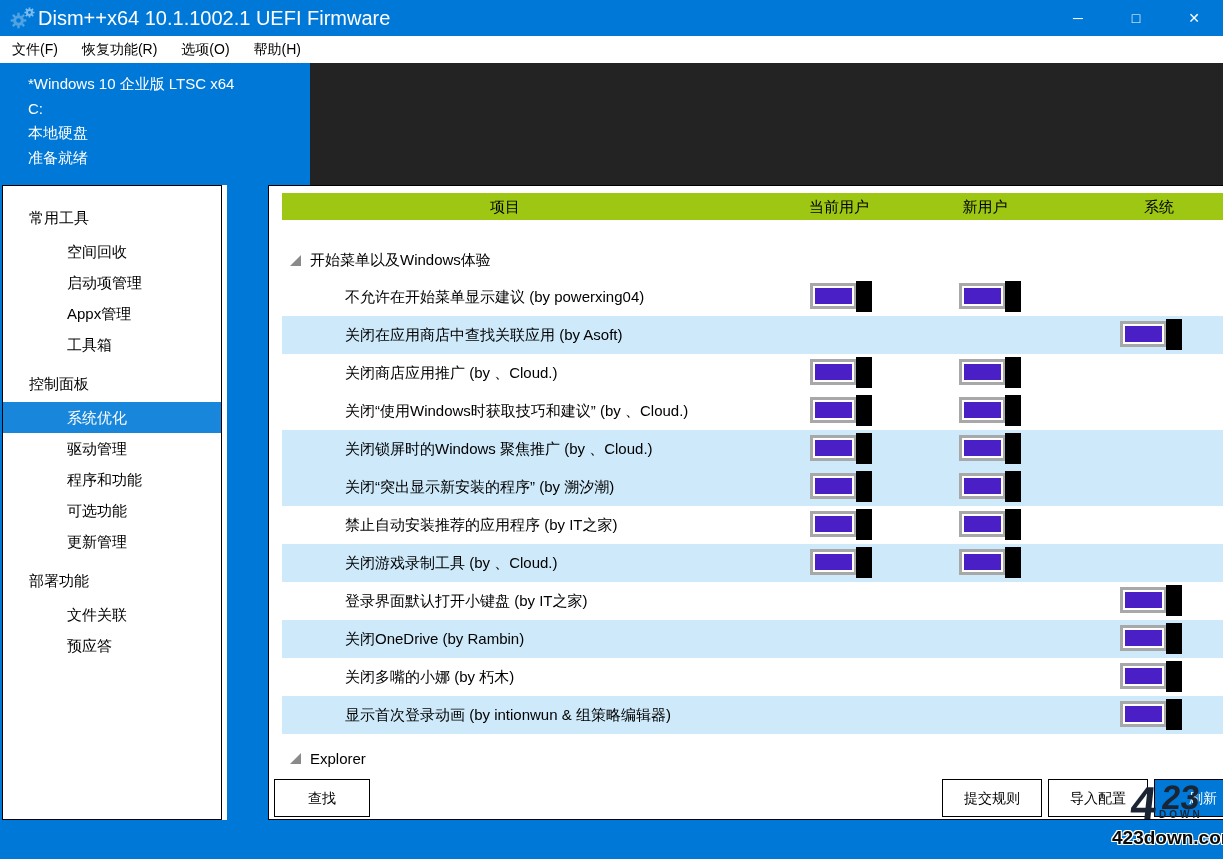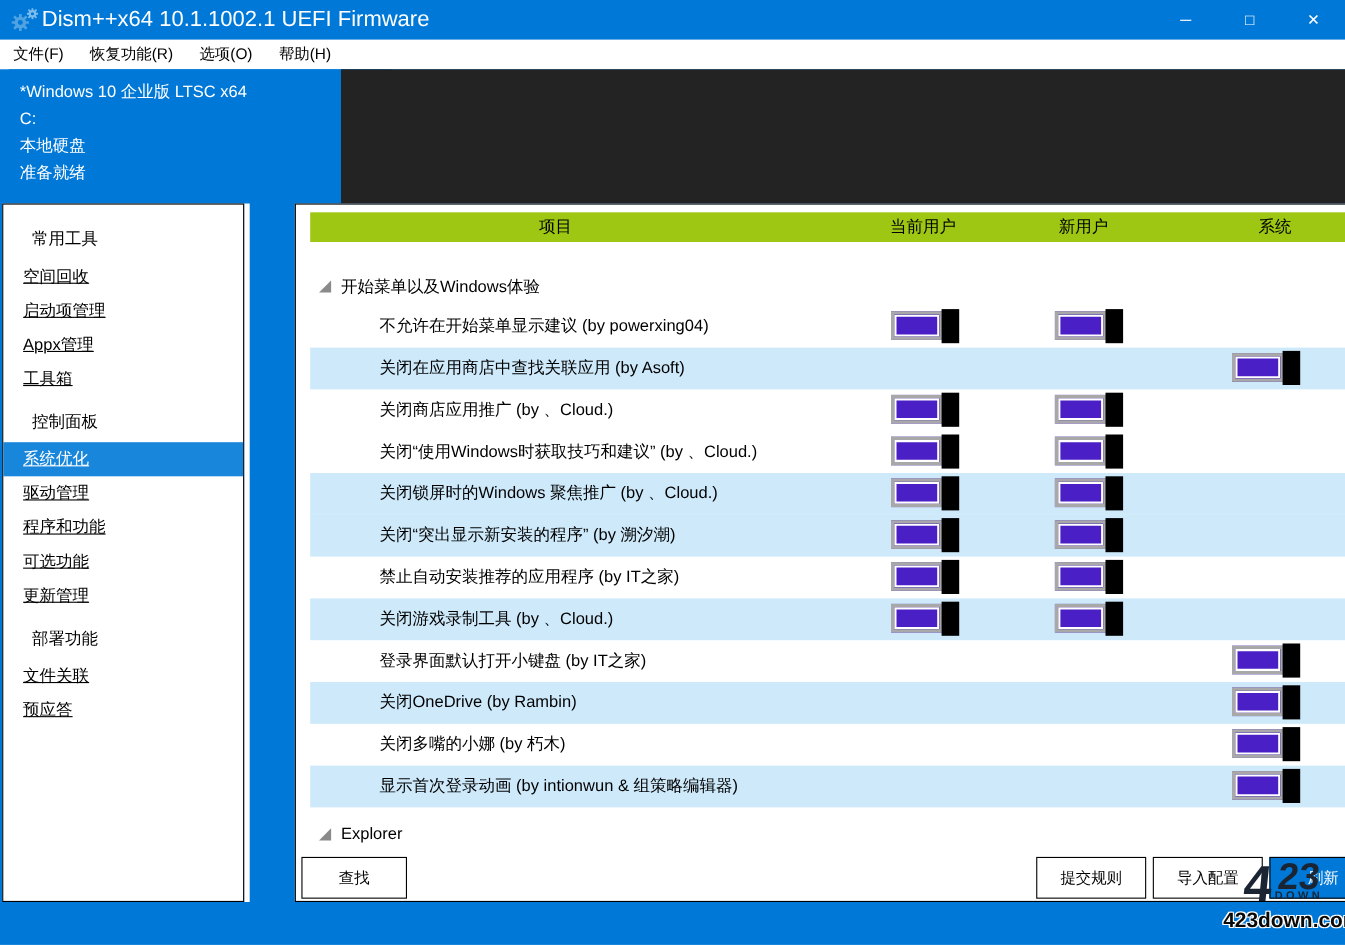--- a/index.html
+++ b/index.html
@@ -11,29 +11,29 @@
   .app-icon { margin-left:10px; width:26px; height:22px; position:relative; }
   .titlebar .title { font-size:20px; margin-left:2px;text-align:right; }
   .win-controls { position:absolute; right:0; top:0; height:36px; display:flex; }
   .win-btn { width:58px; height:36px; color:#fff; font-size:14px; display:flex; align-items:center; justify-content:center; }
 
   
   .menubar { position:absolute; left:0; top:36px; width:1223px; height:27px; background:#fff; display:flex; align-items:center; }
   .menu-item { font-size:14px; color:#000; padding:0 12px; height:27px; line-height:27px; }
 
   
-  .info-left { position:absolute; left:8px; top:63px; width:348px; height:122px; background:#0078D7; color:#fff; padding:9px 0 0 10px; }
+  .info-left { position:absolute; left:18px; top:63px; width:348px; height:122px; background:#0078D7; color:#fff; padding:9px 0 0 10px; }
   .info-left div { font-size:15px; line-height:24.5px; }
   .info-dark { position:absolute; left:310px; top:63px; width:913px; height:122px; background:#232323; }
 
   
   .gap-strip { position:absolute; left:222px; top:185px; width:5px; height:635px; background:#fff; }
   .sidebar { position:absolute; left:2px; top:185px; width:220px; height:635px; background:#fff; border:1px solid #000; padding-top:8px; }
   .side-group { height:37px; line-height:37px; padding-left:26px; font-size:15px; color:#000; margin-top:5px; }
-  .side-item { height:31px; line-height:31px; padding-left:18px; font-size:15px; color:#000;text-decoration:underline; }
+  .side-item { height:31px; line-height:31px; padding-left:64px; font-size:15px; color:#000; }
   .side-item.selected { background:#1886DB; color:#fff; }
 
   
   .content { position:absolute; left:226px; top:185px; width:985px; height:635px; background:#fff; border:1px solid #000;margin-left:42px; }
   .grid-header { position:absolute; left:13px; top:7px; width:964px; height:27px; background:#9DC713; }
   .grid-header span { position:absolute; top:0; height:27px; line-height:27px; font-size:15px; color:#000; transform:translateX(-50%); white-space:nowrap; }
 
   .group-hdr { position:absolute; left:13px; width:964px; height:32px; display:flex; align-items:center; }
   .tri { width:0; height:0; border-left:11px solid transparent; border-bottom:11px solid #8a8a8a; margin-left:8px; }
   .group-hdr .gtxt { font-size:15px; color:#000; margin-left:9px; }

